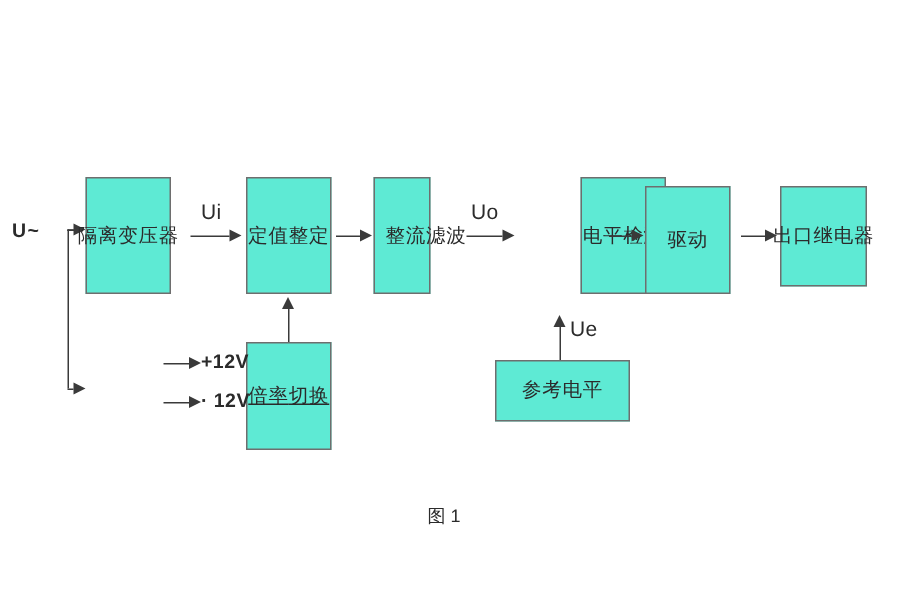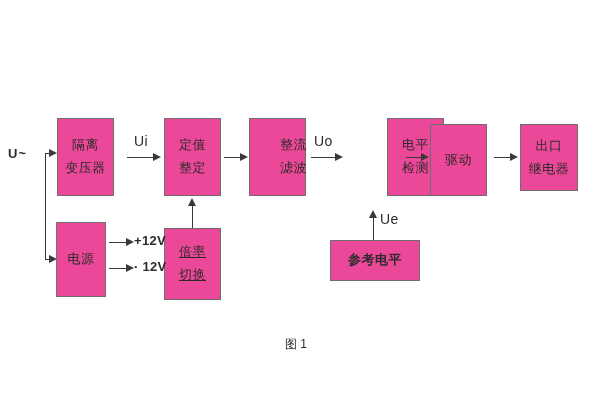--- a/index.html
+++ b/index.html
@@ -14,23 +14,23 @@
     position: relative;
     width: 600px;
     height: 400px;
     background: #ffffff;
     overflow: hidden;
   }
   .box {
     position: absolute;
     box-sizing: border-box;
     border: 1.5px solid #6e6e6e;
-    background: #ec4899;
+    background: #5eead4;
     display: flex;
-    flex-direction: column;
+    flex-direction: row;
     align-items: center;
     justify-content: center;
     color: #2b2b2b;
     font-size: 13px;
     line-height: 1.75;
     letter-spacing: 0.5px;
     white-space: nowrap;
   }
   .box .ln {
     display: block;
@@ -98,49 +98,46 @@
   <div class="box" style="left:57px; top:118px; width:57px; height:78px;">
     <span class="ln">隔离</span>
     <span class="ln">变压器</span>
   </div>
 
   <div class="box" style="left:164px; top:118px; width:57px; height:78px;">
     <span class="ln">定值</span>
     <span class="ln">整定</span>
   </div>
 
-  <div class="box" style="left:249px; top:118px; width:57px; height:78px;padding-left:32px;">
+  <div class="box" style="left:249px; top:118px; width:38px; height:78px;padding-left:32px;">
     <span class="ln">整流</span>
     <span class="ln">滤波</span>
   </div>
 
   <div class="box" style="left:357px; top:118px; width:57px; height:78px;margin-left:30px;">
     <span class="ln">电平</span>
     <span class="ln">检测</span>
   </div>
 
   <div class="box" style="left:430px; top:124px; width:57px; height:72px;">
     <span class="ln">驱动</span>
   </div>
 
   <div class="box" style="left:520px; top:124px; width:58px; height:67px;">
     <span class="ln">出口</span>
     <span class="ln">继电器</span>
   </div>
 
-  <div class="box" style="left:56px; top:222px; width:50px; height:75px;">
-    <span class="ln">电源</span>
-  </div>
 
   <div class="box" style="left:164px; top:228px; width:57px; height:72px;text-decoration:underline;">
     <span class="ln">倍率</span>
     <span class="ln">切换</span>
   </div>
 
-  <div class="box" style="left:330px; top:240px; width:90px; height:41px;font-weight:bold;">
+  <div class="box" style="left:330px; top:240px; width:90px; height:41px;">
     <span class="ln">参考电平</span>
   </div>
 
   <div class="lbl lbl-sig" style="left:134px; top:133px;">Ui</div>
   <div class="hline" style="left:127px; top:157px; width:26px;"></div>
   <div class="arrow-r" style="left:153px; top:152.5px;"></div>
 
   <div class="hline" style="left:224px; top:157px; width:16px;"></div>
   <div class="arrow-r" style="left:240px; top:152.5px;"></div>
 

